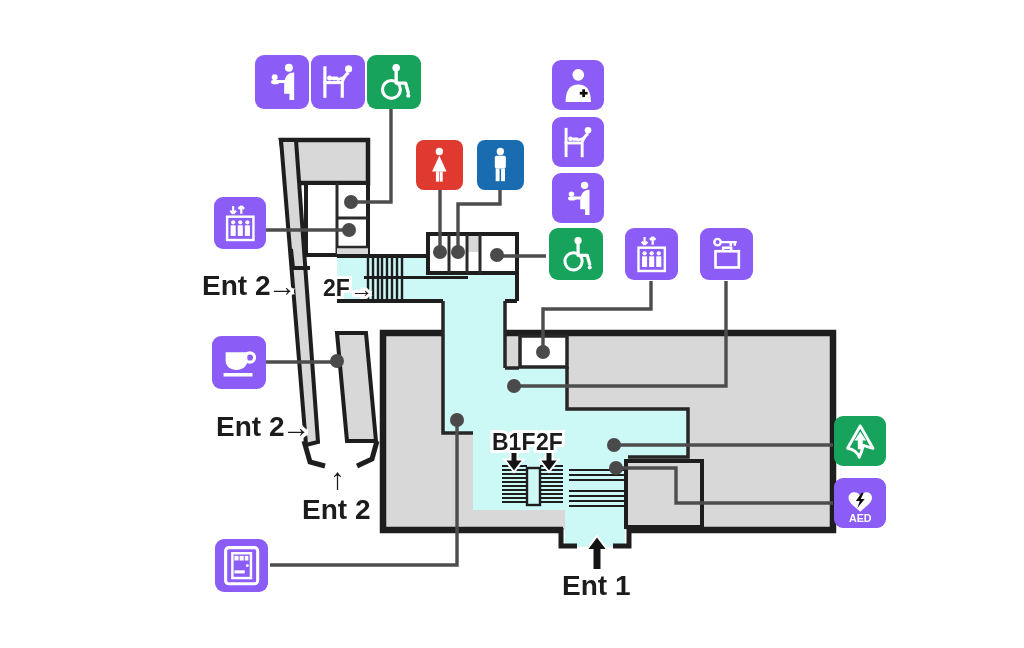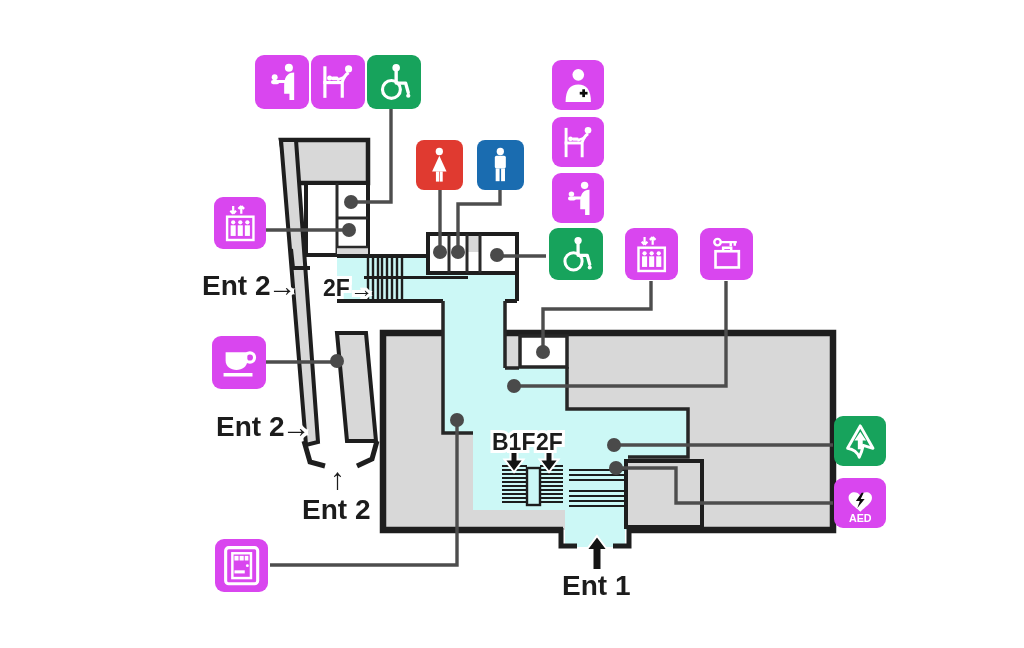--- a/index.html
+++ b/index.html
@@ -1,21 +1,21 @@
 <!DOCTYPE html>
 <html><head>
 <meta charset="utf-8">
 <style>
   html,body{margin:0;padding:0;background:#fff;}
   #stage{position:relative;width:1024px;height:648px;background:#ffffff;overflow:hidden;
          font-family:"Liberation Sans", sans-serif;}
   #plan{position:absolute;left:0;top:0;}
   .tile{position:absolute;border-radius:9px;display:flex;align-items:center;justify-content:center;}
   .tile svg{width:78%;height:78%;}
-  .tile.black{background:#d946ef;}
+  .tile.black{background:#8b5cf6;}
   .tile.green{background:#17a35c;}
   .tile.red{background:#e03a30;}
   .tile.blue{background:#1a6cb0;}
   .lbl{font-weight:bold;fill:#1c1c1c;stroke:#ffffff;stroke-width:7px;paint-order:stroke;
        font-family:"Liberation Sans", sans-serif;}
   .lbl.mid{stroke-width:6px;}
 </style>
 </head>
 <body>
 

